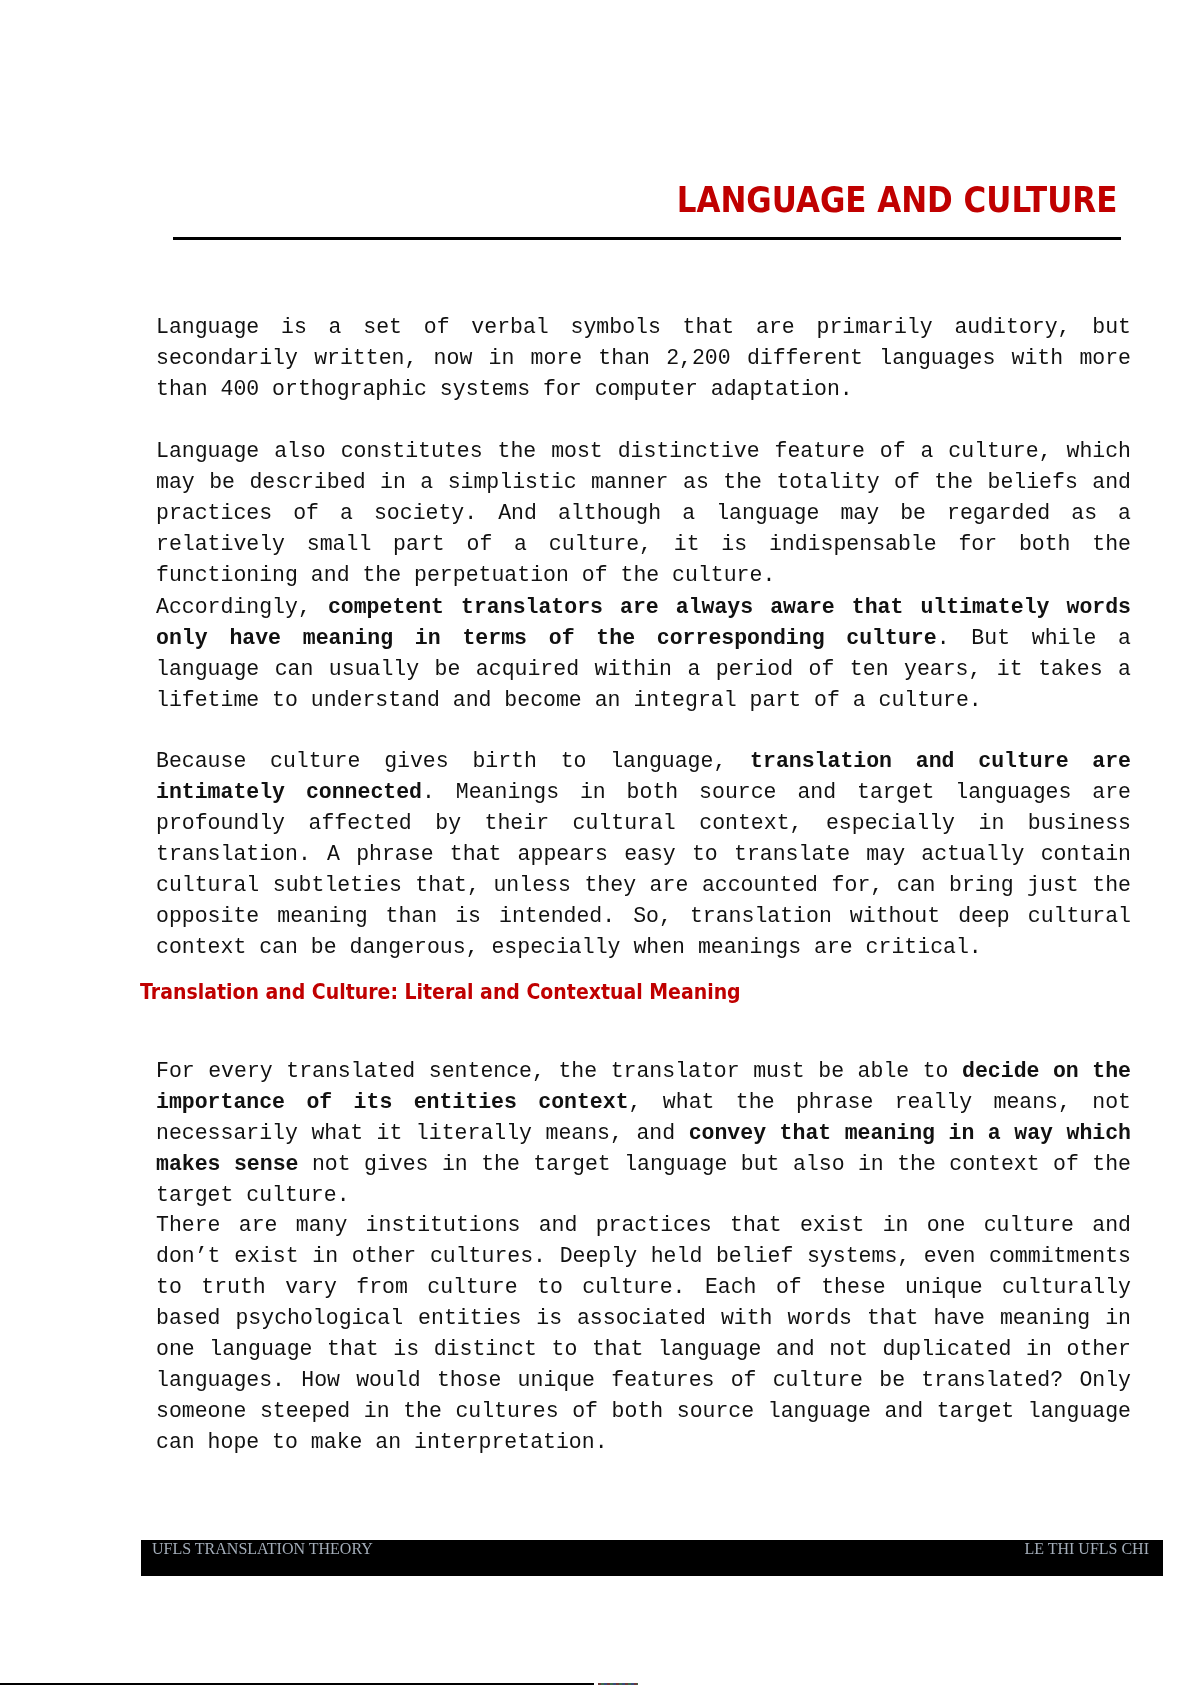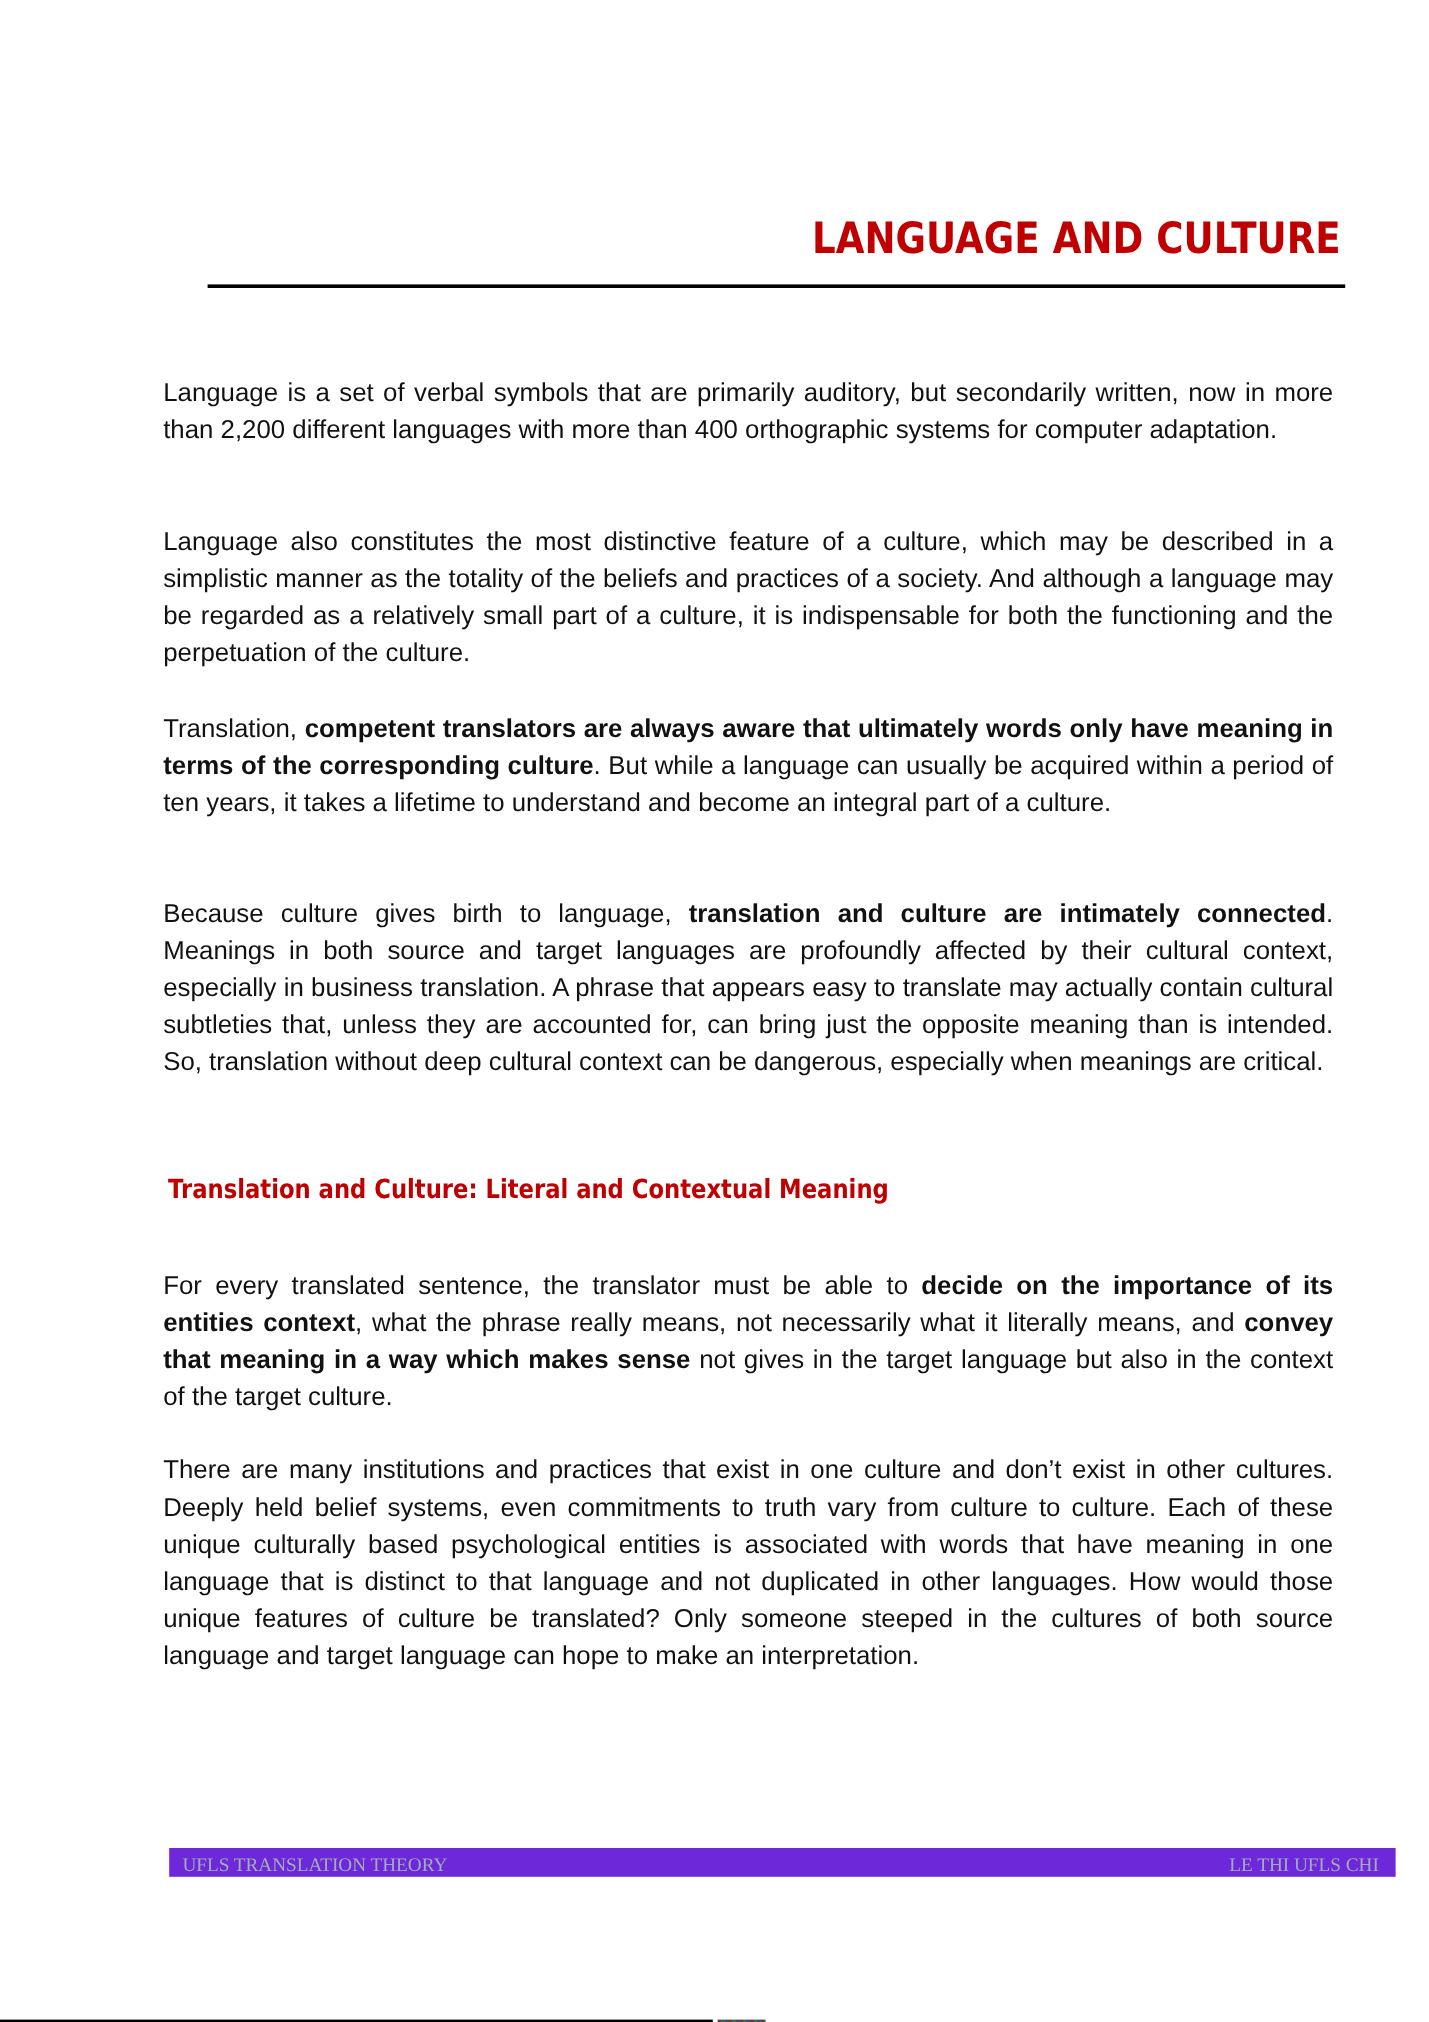--- a/index.html
+++ b/index.html
@@ -9,34 +9,34 @@
       font-family: "DejaVu Sans", sans-serif; font-weight: bold;
       font-size: 36px; letter-spacing: 0px; color: #c00000;
       transform: scaleX(0.86); transform-origin: right center;
       white-space: nowrap; margin: 0; line-height: 48px;
     }
     .title-rule {
       position: absolute; left: 173px; top: 237px; width: 948px; height: 3px;
       background: #000;
     }
     .body-text {
-      position: absolute; left: 136px; width: 975px;
-      font-family: Liberation Sans, sans-serif; font-size: 21.5px;
+      position: absolute; left: 156px; width: 975px;
+      font-family: Liberation Mono, monospace; font-size: 21.5px;
       line-height: 31px; color: #111; text-align: justify; margin: 0;
     }
     .body-text b { font-weight: bold; }
     .subheading {
       position: absolute; left: 140px; top: 976px;
       font-family: "DejaVu Sans", sans-serif; font-weight: bold;
       font-size: 22px; color: #c00000; margin: 0; white-space: nowrap;
       transform: scaleX(0.86); transform-origin: left center; line-height: 32px;
     }
     .footer-bar {
-      position: absolute; left: 141px; top: 1540px; width: 1022px; height: 24px;
-      background: #6d28d9; display: flex; align-items: flex-end; justify-content: space-between;
+      position: absolute; left: 141px; top: 1540px; width: 1022px; height: 36px;
+      background: #000000; display: flex; align-items: flex-start; justify-content: space-between;
       box-sizing: border-box; padding: 0 14px 0 11px;
       font-family: "Liberation Serif", serif; font-size: 16px; color: #a3adb9;
     }
     .bottom-line {
       position: absolute; left: 0; top: 1683px; width: 594px; height: 2px; background: #000;
     }
     .bottom-marks {
       position: absolute; left: 598px; top: 1683px; width: 40px; height: 2px;
       background: repeating-linear-gradient(90deg, #6b3a3a 0 3px, #3b6b4a 3px 6px, #3a4a7a 6px 9px);
     }
@@ -49,21 +49,21 @@
 
 <p class="body-text" style="top:312px">
   <span>Language is a set of verbal symbols that are primarily auditory, but secondarily written, now in more than 2,200 different languages with more than 400 orthographic systems for computer adaptation.</span>
 </p>
 
 <p class="body-text" style="top:436px">
   <span>Language also constitutes the most distinctive feature of a culture, which may be described in a simplistic manner as the totality of the beliefs and practices of a society. And although a language may be regarded as a relatively small part of a culture, it is indispensable for both the functioning and the perpetuation of the culture.</span>
 </p>
 
 <p class="body-text" style="top:592px">
-  <span>Translation, </span><b>competent translators are always aware that ultimately words only have meaning in terms of the corresponding culture</b><span>. But while a language can usually be acquired within a period of ten years, it takes a lifetime to understand and become an integral part of a culture.</span>
+  <span>Accordingly, </span><b>competent translators are always aware that ultimately words only have meaning in terms of the corresponding culture</b><span>. But while a language can usually be acquired within a period of ten years, it takes a lifetime to understand and become an integral part of a culture.</span>
 </p>
 
 <p class="body-text" style="top:746px">
   <span>Because culture gives birth to language, </span><b>translation and culture are intimately connected</b><span>. Meanings in both source and target languages are profoundly affected by their cultural context, especially in business translation. A phrase that appears easy to translate may actually contain cultural subtleties that, unless they are accounted for, can bring just the opposite meaning than is intended. So, translation without deep cultural context can be dangerous, especially when meanings are critical.</span>
 </p>
 
 <h2 class="subheading">Translation and Culture: Literal and Contextual Meaning</h2>
 
 <p class="body-text" style="top:1056px">
   <span>For every translated sentence, the translator must be able to </span><b>decide on the importance of its entities context</b><span>, what the phrase really means, not necessarily what it literally means, and </span><b>convey that meaning in a way which makes sense</b><span> not gives in the target language but also in the context of the target culture.</span>

